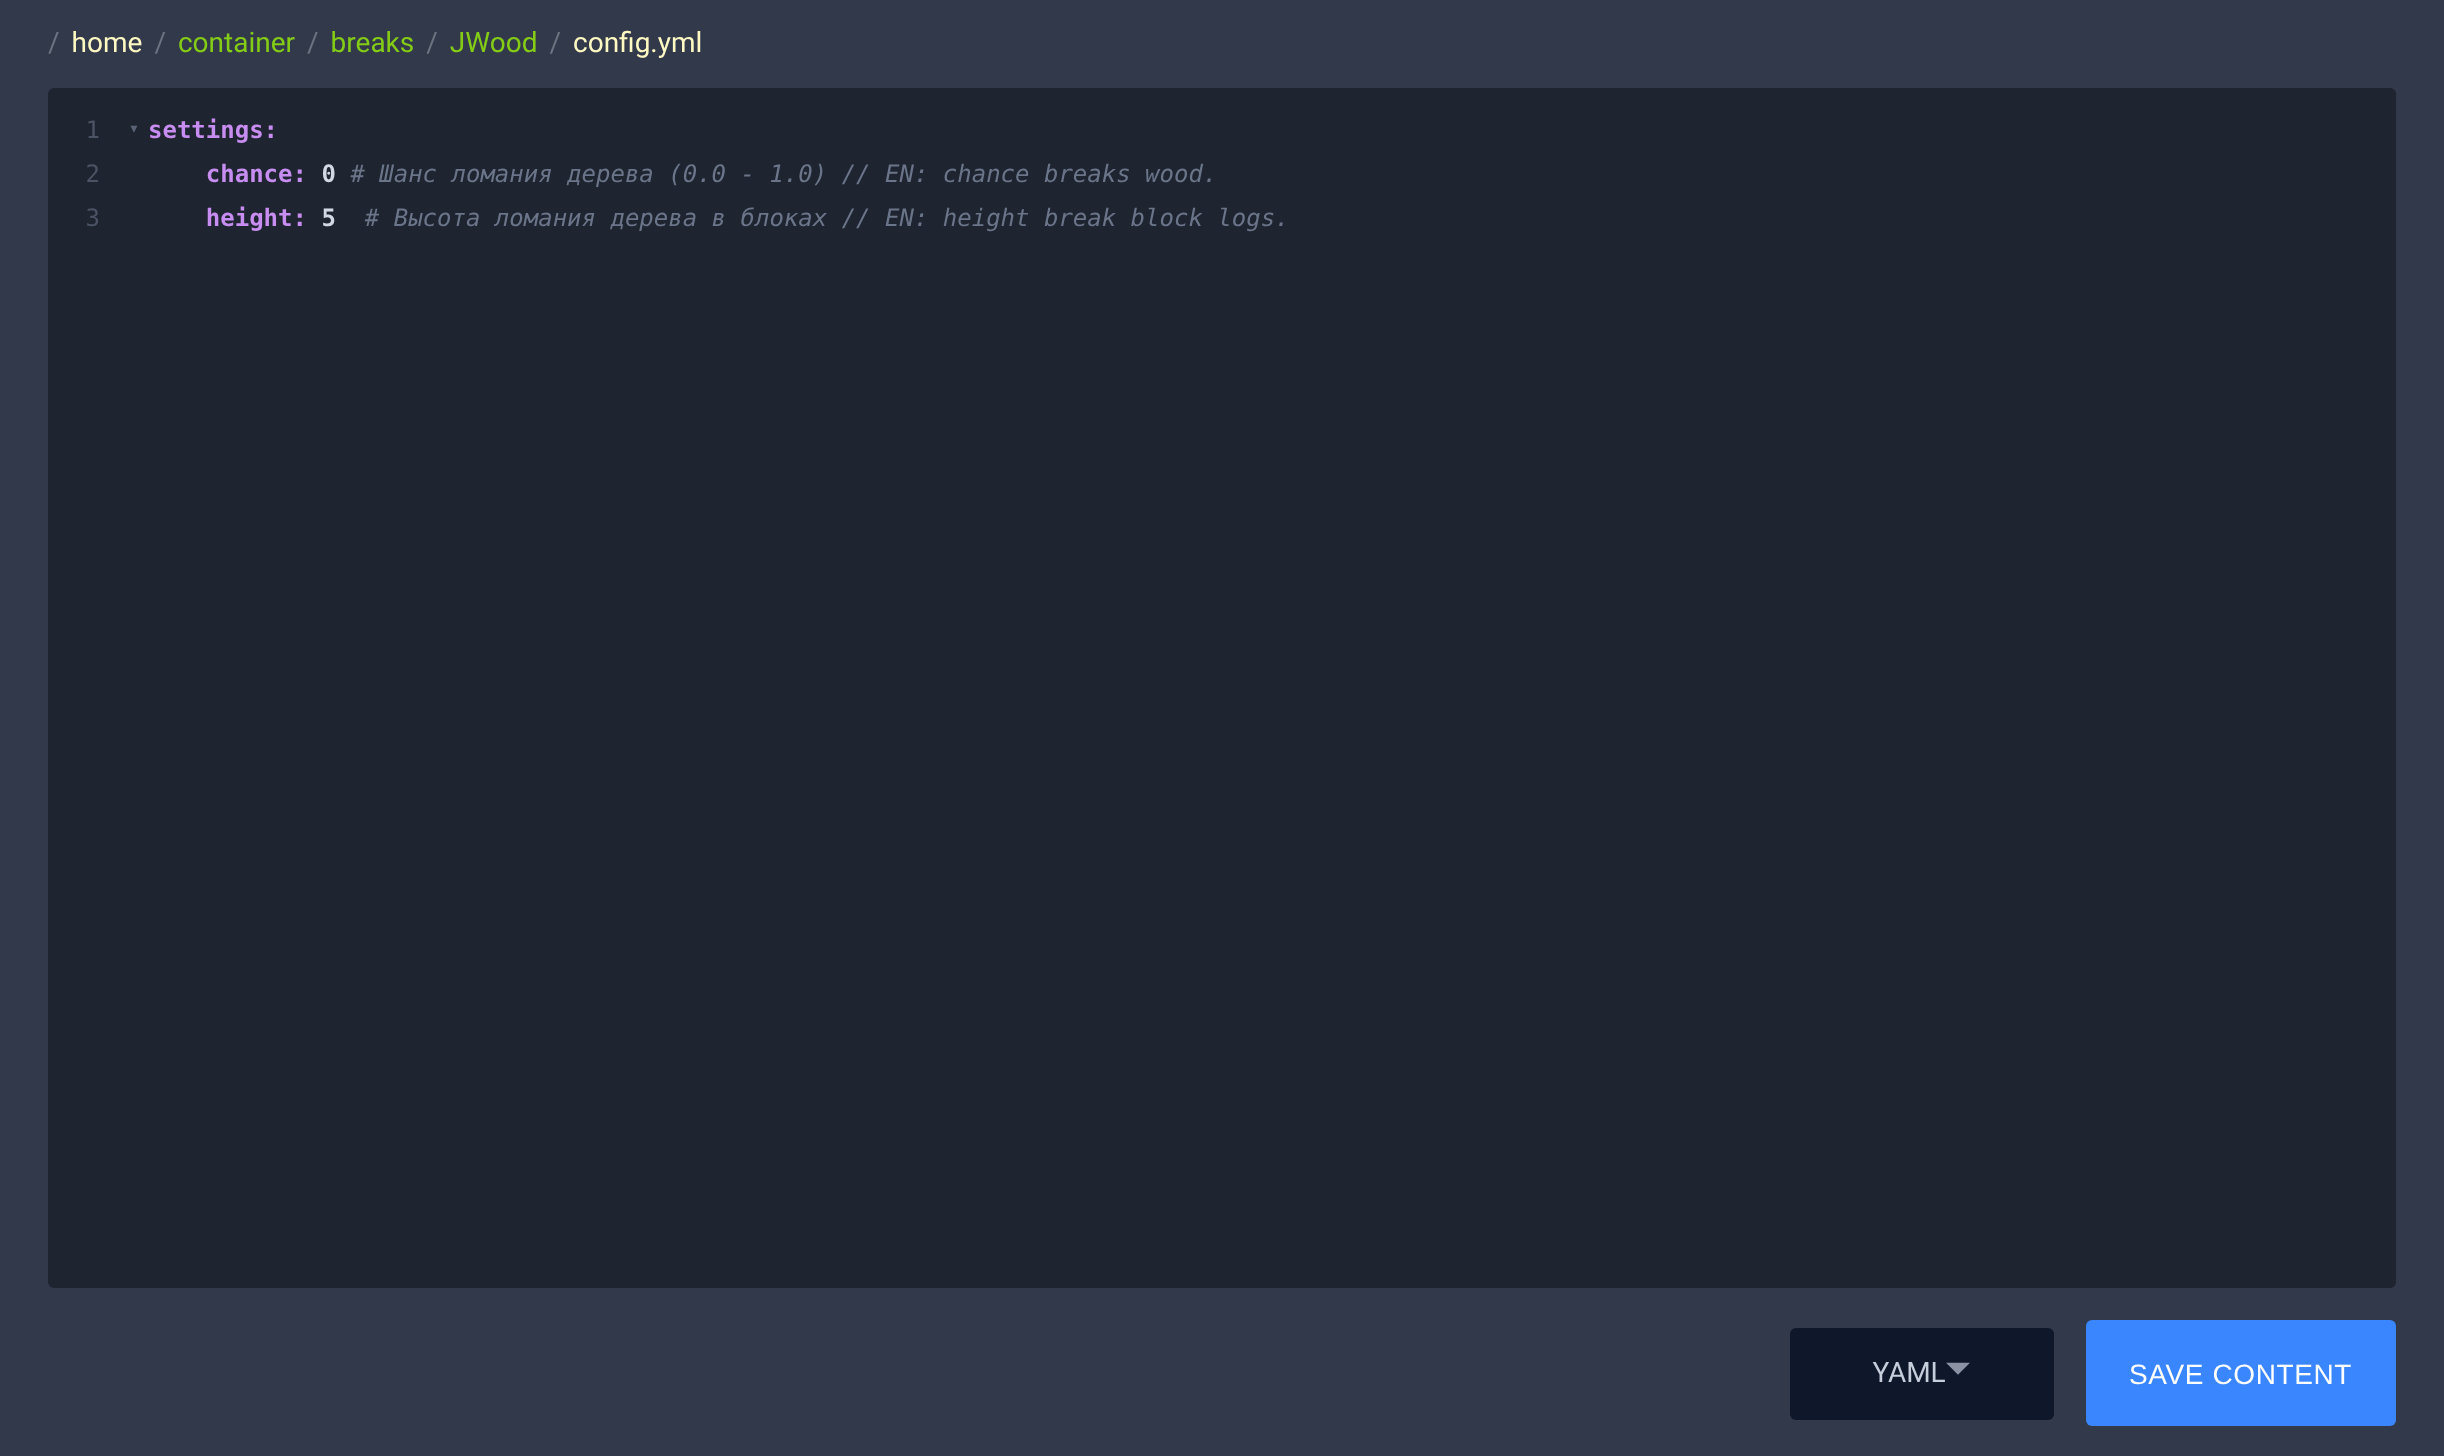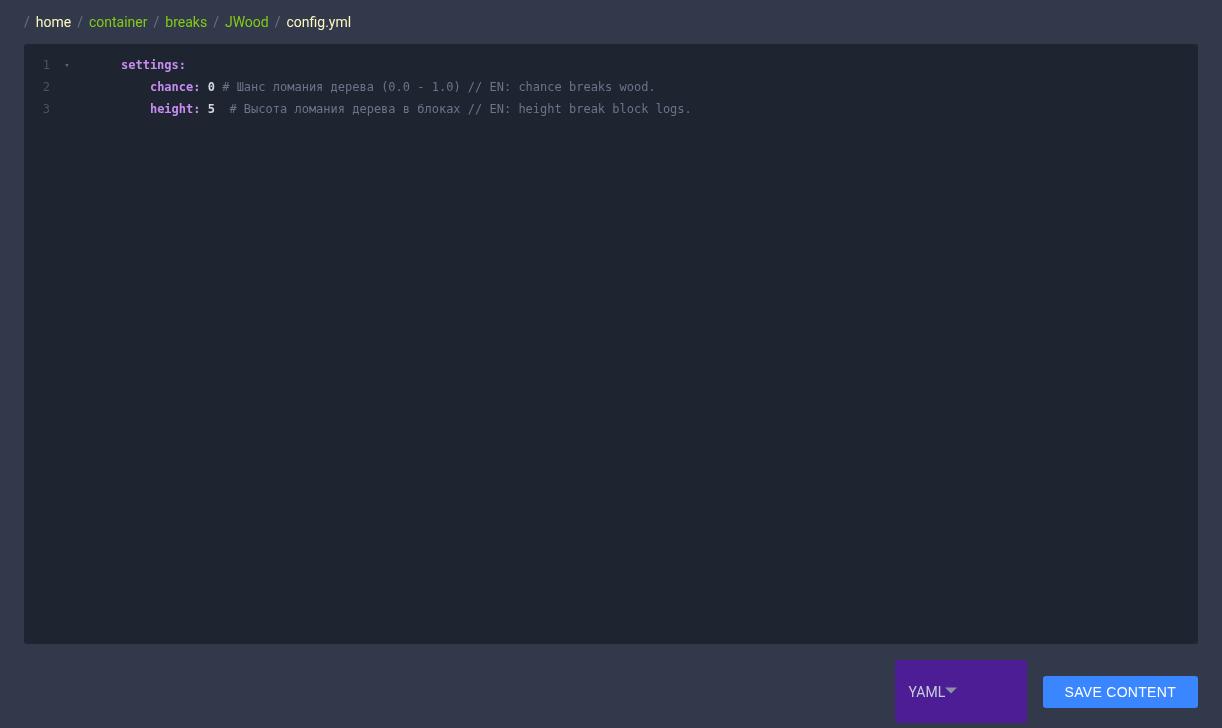--- a/index.html
+++ b/index.html
@@ -56,55 +56,55 @@
     height: 22px;
     display: flex;
     align-items: center;
     justify-content: center;
   }
   .code {
     padding-top: 10px;
     flex: 1;
     white-space: pre;
   }
-  .code .line { height: 22px; margin-left: 47px; }
+  .code .line { height: 22px; }
   .key { color: #c78df0; font-weight: 600; }
   .colon { color: #c78df0; font-weight: 600; }
   .mapkey { color: #c78df0; font-weight: 700; }
   .val { color: #d3d8e4; font-weight: 600; }
-  .comment { color: #6b7589; }
+  .comment { color: #6b7589; font-style: italic; }
 
   .footer {
     display: flex;
     justify-content: flex-end;
     gap: 16px;
     padding: 16px 24px 0;
     align-items: center;
   }
   .select {
-    background: #4c1d95;
+    background: #0f172a;
     border: none;
     border-radius: 3px;
-    height: 63px;
+    height: 46px;
     width: 132px;
     padding: 0 14px;
     display: flex;
     align-items: center;
-    justify-content: flex-start;
+    justify-content: center;
     color: #c6cddb;
     font-size: 14px;
     cursor: pointer;
   }
   .select svg { width: 12px; height: 12px; fill: #8b92a3; }
   .btn-save {
     background: #3a86ff;
     color: #fff;
     border: none;
     border-radius: 3px;
-    height: 32px;
+    height: 53px;
     padding: 0 22px;
     font-size: 14px;
     letter-spacing: 0.3px;
     cursor: pointer;
   }
 </style>
 </head>
 <body>
 
 <div class="breadcrumb">

